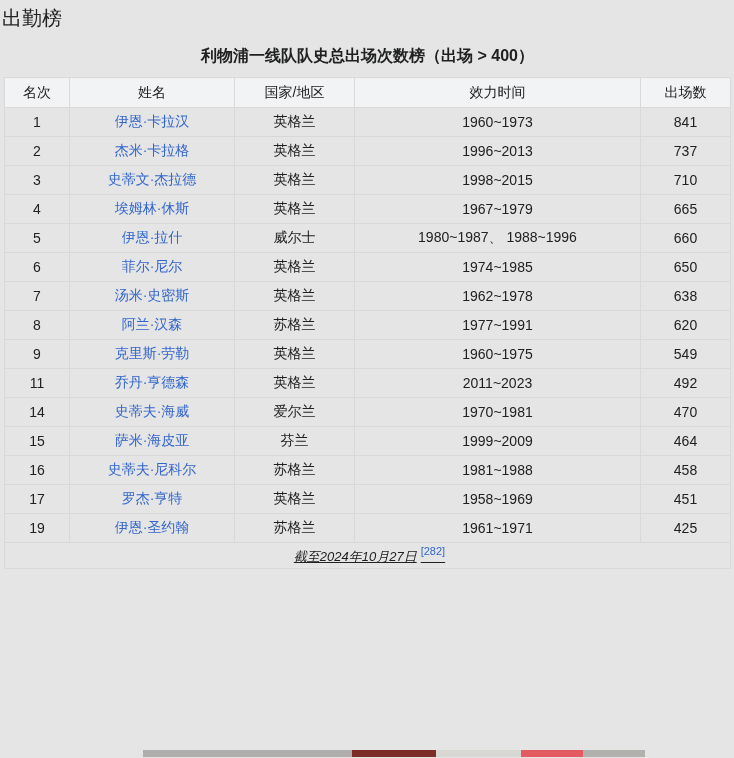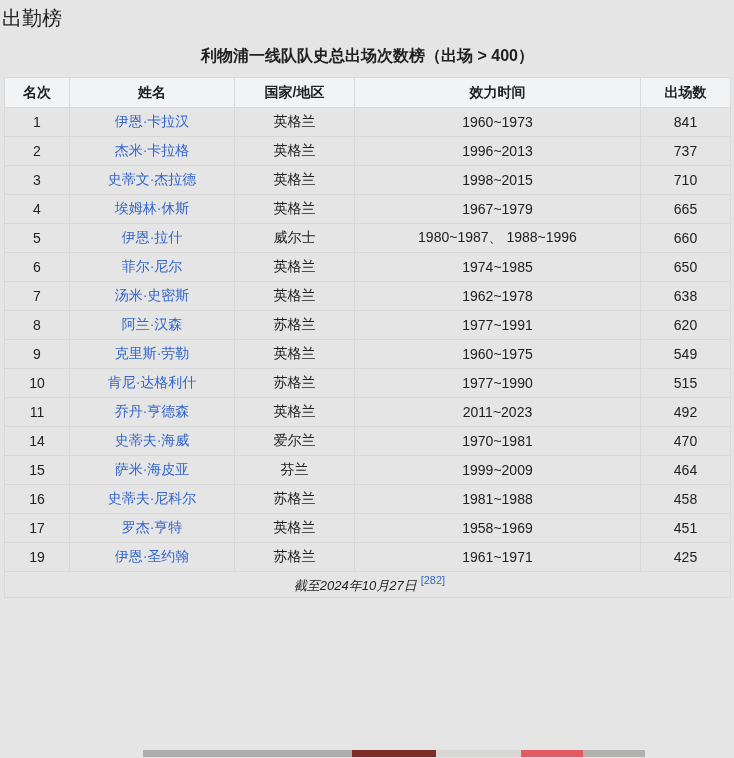--- a/index.html
+++ b/index.html
@@ -39,33 +39,34 @@
   }
   table.appearances th, table.appearances td {
     border: 1px solid #d9d9d9;
     text-align: center;
     padding: 0 4px;
     overflow: hidden;
     white-space: nowrap;
   }
   table.appearances th {
     background: #f2f3f4;
-    font-weight: bold;
+    font-weight: normal;
     height: 30px;
   }
   table.appearances td { height: 29px; }
   table.appearances a {
     color: #3366cc;
     text-decoration: none;
     cursor: pointer;
   }
   td.foot-cell {
     text-align: left;
     height: 26px !important;
     padding-left: 8px !important;
+    text-decoration: underline;
   }
   .foot-note { font-style: italic; font-size: 13px; color: #202122; }
   .ref-link {
     font-size: 11px;
     vertical-align: super;
     margin-left: 4px;
     color: #3366cc;
     text-decoration: none;
     cursor: pointer;
   }
@@ -162,27 +163,20 @@
           <td>620</td>
         </tr>
         <tr>
           <td>9</td>
           <td><a>克里斯·劳勒</a></td>
           <td>英格兰</td>
           <td>1960~1975</td>
           <td>549</td>
         </tr>
         <tr>
-          <td>10</td>
-          <td><a>肯尼·达格利什</a></td>
-          <td>苏格兰</td>
-          <td>1977~1990</td>
-          <td>515</td>
-        </tr>
-        <tr>
           <td>11</td>
           <td><a>乔丹·亨德森</a></td>
           <td>英格兰</td>
           <td>2011~2023</td>
           <td>492</td>
         </tr>
         <tr>
           <td>14</td>
           <td><a>史蒂夫·海威</a></td>
           <td>爱尔兰</td>

